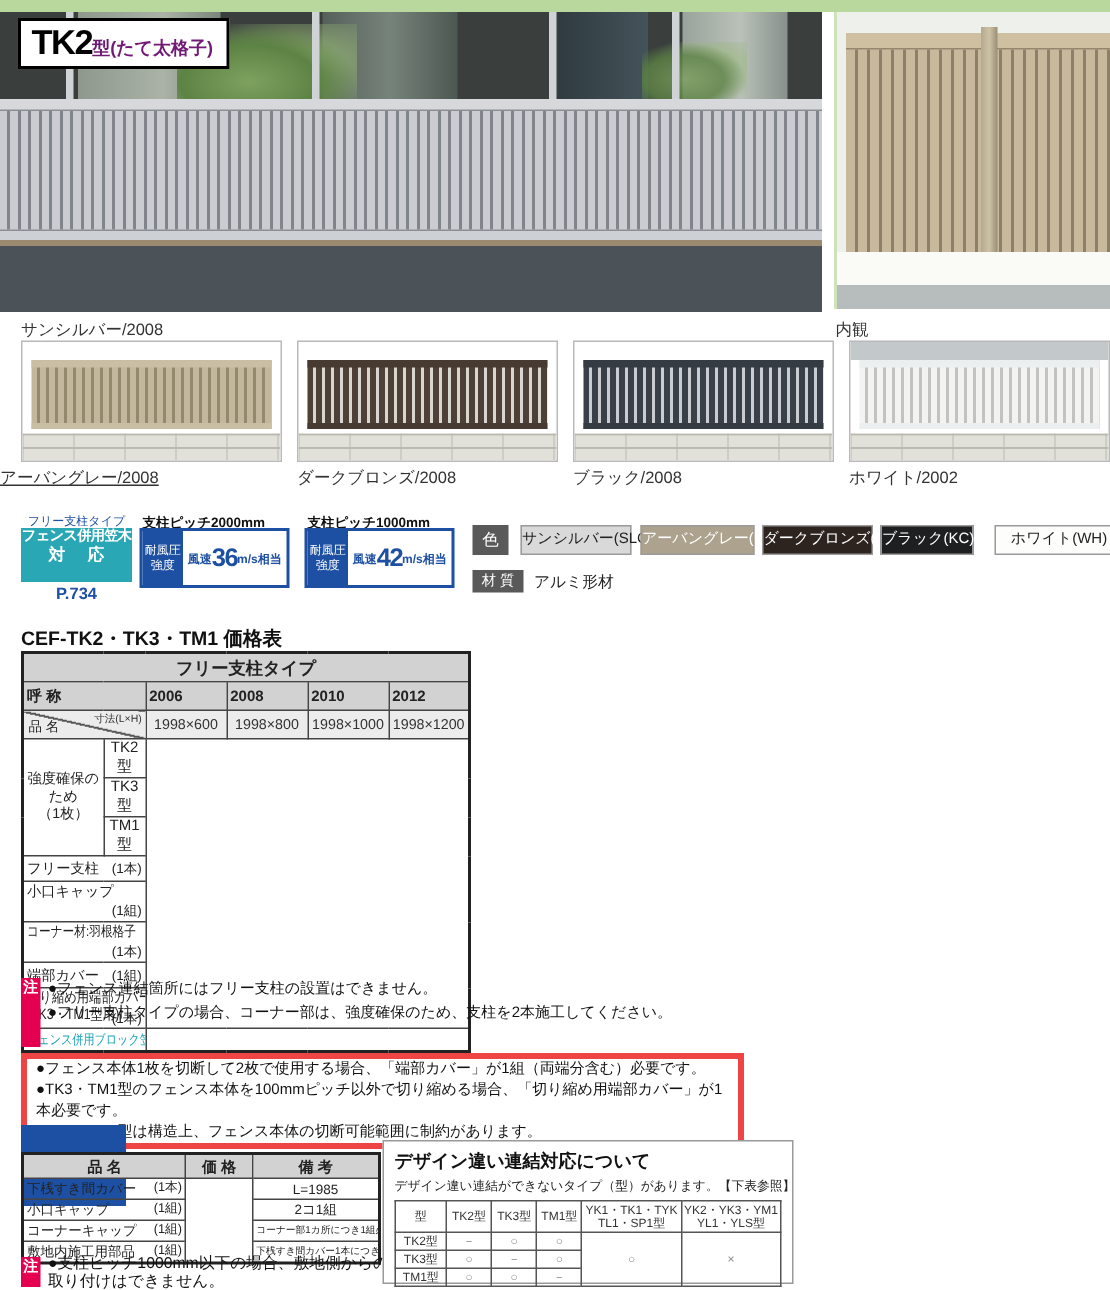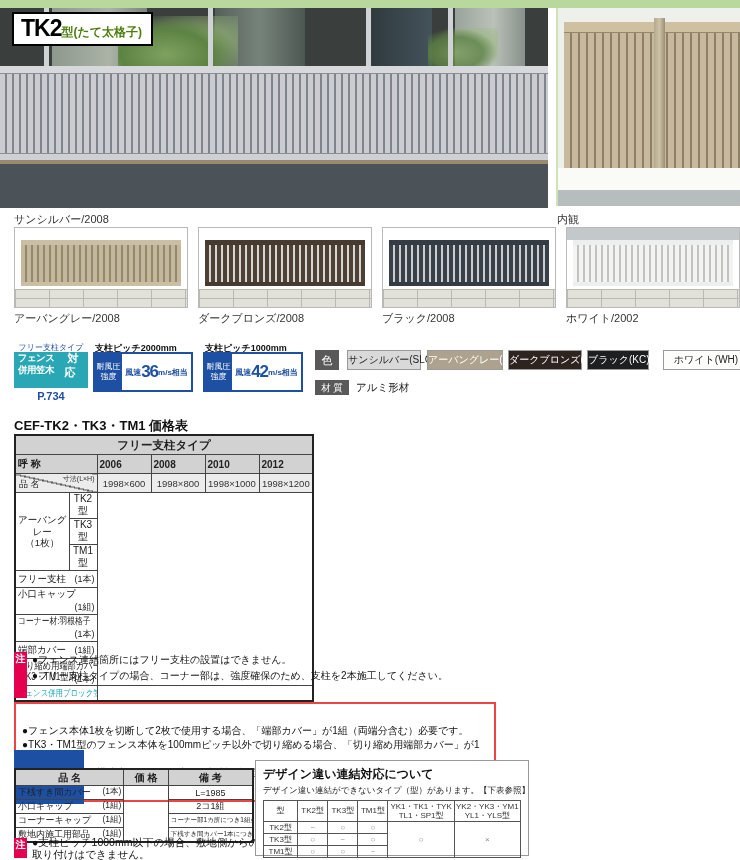--- a/index.html
+++ b/index.html
@@ -24,21 +24,21 @@
                radial-gradient(ellipse at 70% 35%,#97b877 0%,transparent 60%);}
   .mp-bush.b2{left:428px;top:20px;width:70px;height:45px;opacity:.8}
   .mp-fence{position:absolute;left:0;top:58px;width:548px;height:94px;
     background:repeating-linear-gradient(90deg,#caccd1 0px,#caccd1 5px,#82868c 5px,#7e828a 7px);}
   .mp-fence:before{content:"";position:absolute;left:0;top:0;width:100%;height:7px;background:#d6d8dc;border-bottom:1px solid #8a8d92;}
   .mp-fence:after{content:"";position:absolute;left:0;bottom:0;width:100%;height:6px;background:#cdd0d4;border-top:1px solid #8a8d92;}
   .mp-base{position:absolute;left:0;top:152px;width:548px;height:4px;background:#9b8a6f;}
   .mp-wall{position:absolute;left:0;top:156px;width:548px;height:44px;background:#4c5358;}
   .tk2-badge{position:absolute;left:12px;top:4px;background:#fff;border:2px solid #000;padding:1px 9px 2px 7px;white-space:nowrap;}
   .tk2-badge .tk2{font-size:23px;font-weight:bold;letter-spacing:-1px;color:#000;}
-  .tk2-badge .tk2-suffix{font-size:12px;font-weight:bold;color:#4d7c0f;}
+  .tk2-badge .tk2-suffix{font-size:12px;font-weight:bold;color:#701a75;}
 
   
   .interior-photo{position:absolute;left:556px;top:8px;width:184px;height:198px;background:#eef0eb;overflow:hidden;border-left:2px solid #cfe3bb;}
   .ip-fence{position:absolute;left:6px;top:14px;width:178px;height:146px;
     background:repeating-linear-gradient(90deg,#c9b99c 0px,#c9b99c 6px,#8d8069 6px,#8d8069 8px);}
   .ip-fence:before{content:"";position:absolute;left:0;top:0;width:100%;height:10px;background:#cfc0a2;border-bottom:1px solid #94876e;}
   .ip-post{position:absolute;left:96px;top:10px;width:11px;height:168px;background:linear-gradient(90deg,#b4a98f,#cec2a6 50%,#9a8f76);}
   .ip-wall{position:absolute;left:0;top:160px;width:184px;height:22px;background:#fafaf7;}
   .ip-concrete{position:absolute;left:0;top:182px;width:184px;height:16px;background:#b7bcbc;}
 
@@ -59,21 +59,21 @@
   .v3 .vp-fence{background:repeating-linear-gradient(90deg,#f3f3f1 0 4px,#c2c3c0 4px 6px);}
   .v3 .vp-fence:before,.v3 .vp-fence:after{background:#eceff0;}
   .v3 .vp-sky{position:absolute;left:0;top:0;width:100%;height:12px;background:#c3c8cb;}
   .vp-blocks{position:absolute;left:0;bottom:0;width:100%;height:18px;background:#e1e1da;
     background-image:linear-gradient(#b9b9b2 1px,transparent 1px),linear-gradient(90deg,#b9b9b2 1px,transparent 1px);
     background-size:34px 9px;}
 
   
   .free-post-label{position:absolute;left:14px;top:342px;width:74px;text-align:center;font-size:8px;color:#1d50a2;}
   .kasagi-box{position:absolute;left:14px;top:352px;width:74px;height:36px;background:#2aa7b4;color:#fff;
-    text-align:center;font-weight:bold;display:flex;flex-direction:row;justify-content:center;line-height:1.25;}
+    text-align:center;font-weight:bold;display:flex;flex-direction:column;line-height:1.25;}
   .kasagi-box .k1{font-size:9.5px;letter-spacing:-0.5px;}
   .kasagi-box .k2{font-size:11px;letter-spacing:6px;text-indent:6px;}
   .page-ref{position:absolute;left:14px;top:390px;width:74px;text-align:center;font-size:11px;font-weight:bold;color:#1d50a2;}
   .wind-label{position:absolute;top:342px;font-size:9px;font-weight:bold;color:#111;}
   .wind-box{position:absolute;top:352px;width:96px;height:36px;border:2px solid #1d50a2;background:#fff;display:flex;}
   .wind-left{width:27px;background:#1d50a2;color:#fff;font-size:8px;line-height:1.3;display:flex;flex-direction:column;justify-content:center;align-items:center;}
   .wind-right{flex:1;display:flex;align-items:center;justify-content:center;color:#1d50a2;white-space:nowrap;}
   .wind-right .pre,.wind-right .suf{font-size:8px;font-weight:bold;}
   .wind-right .val{font-size:17px;font-weight:bold;letter-spacing:-1px;}
   .chip-label{position:absolute;background:#595959;color:#fff;text-align:center;}
@@ -102,21 +102,21 @@
   .price-table .tall{height:26px;line-height:1.15;}
   .price-table .tall .un{float:right;font-size:9px;margin-top:-9px;}
   .price-table .teal-row{height:14px;color:#1ba5b8;font-size:9px;white-space:nowrap;}
   .price-table .empty{background:#fff;}
   .condense{display:inline-block;transform:scaleX(0.82);transform-origin:left center;white-space:nowrap;}
 
   
   .note-badge{position:absolute;background:#e4004f;color:#fff;font-weight:bold;text-align:center;}
   .nb1{left:14px;top:652px;width:13px;height:46px;font-size:10px;line-height:14px;}
   .notes1{position:absolute;left:32px;top:652px;width:700px;font-size:10px;line-height:16px;color:#111;}
-  .notes2{position:absolute;left:14px;top:702px;width:482px;border:2px solid #ef4444;padding:20px 6px;box-sizing:border-box;font-size:10px;line-height:14px;color:#111;}
+  .notes2{position:absolute;left:14px;top:702px;width:482px;border:4px solid #ef4444;padding:0 6px;box-sizing:border-box;font-size:10px;line-height:14px;color:#111;}
 
   
   .option-tag{position:absolute;left:14px;top:750px;background:#1d50a2;color:#fff;font-size:10.5px;font-weight:bold;padding:20px 8px;}
   .opt-table{position:absolute;left:14px;top:768px;width:240px;border:2px solid #222;table-layout:fixed;}
   .opt-table td{border:1px solid #444;font-size:9px;color:#222;padding:0 2px;height:13px;overflow:hidden;}
   .opt-table .th{background:#d2d2d2;text-align:center;font-weight:bold;font-size:10px;height:15px;}
   .opt-table .nm{float:left;white-space:nowrap;}
   .opt-table .un{float:right;font-size:8.5px;}
   .opt-table .rm{text-align:center;white-space:nowrap;}
   .opt-table .rm.tiny{font-size:6.5px;}
@@ -179,21 +179,21 @@
   </div>
   <div class="variant-photo v2" style="left:382px;">
     <div class="vp-fence"></div>
     <div class="vp-blocks"></div>
   </div>
   <div class="variant-photo v3" style="left:566px;">
     <div class="vp-sky"></div>
     <div class="vp-fence"></div>
     <div class="vp-blocks"></div>
   </div>
-  <div class="caption" style="left:14px;top:311px;">アーバングレー/2008</div>
+  <div class="caption" style="left:0;top:311px;text-decoration:underline;">アーバングレー/2008</div>
   <div class="caption" style="left:198px;top:311px;">ダークブロンズ/2008</div>
   <div class="caption" style="left:382px;top:311px;">ブラック/2008</div>
   <div class="caption" style="left:566px;top:311px;">ホワイト/2002</div>
 
   <div class="free-post-label">フリー支柱タイプ</div>
   <div class="kasagi-box">
     <span class="k1">フェンス併用笠木</span>
     <span class="k2">対 応</span>
   </div>
   <div class="page-ref">P.734</div>
@@ -259,21 +259,21 @@
         <span class="hin">品 名</span>
         <span class="sun">寸法(L×H)</span>
       </td>
       <td class="size">1998×600</td>
       <td class="size">1998×800</td>
       <td class="size">1998×1000</td>
       <td class="size">1998×1200</td>
     </tr>
     <tr>
       <td class="lbl" rowspan="3">
-        <span>アーバングレー</span><br><span>（1枚）</span>
+        <span>強度確保のため</span><br><span>（1枚）</span>
       </td>
       <td class="sub">TK2型</td>
       <td class="empty" rowspan="8" colspan="4"></td>
     </tr>
     <tr>
           <td class="sub">TK3型</td>
         </tr>
     <tr>
           <td class="sub">TM1型</td>
         </tr>

